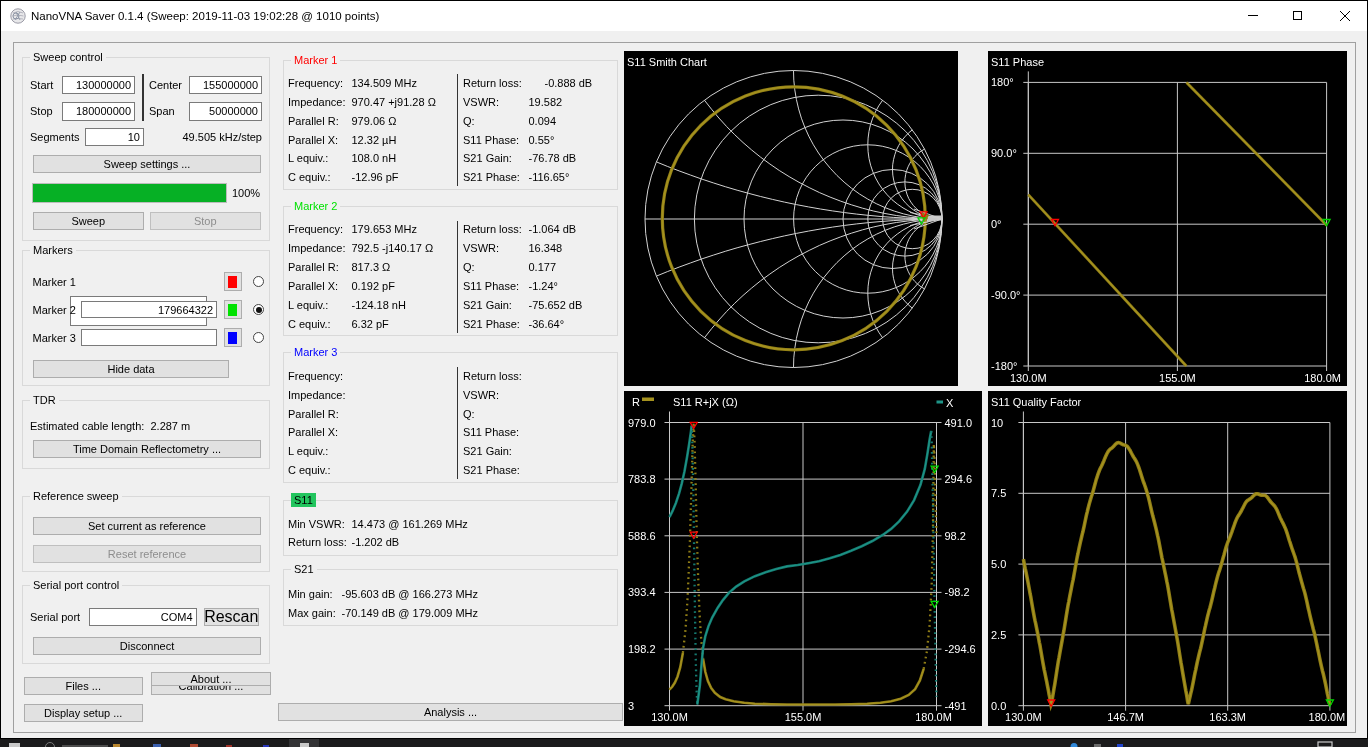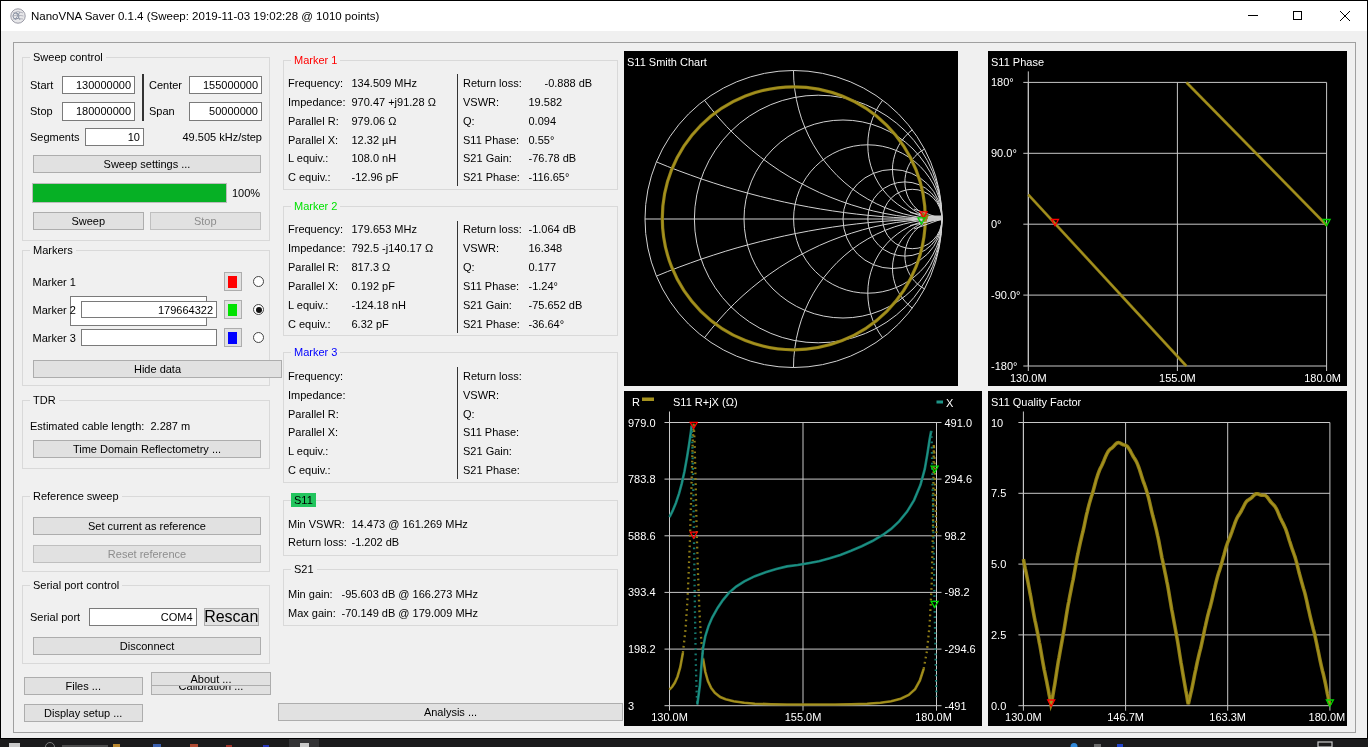--- a/index.html
+++ b/index.html
@@ -56,21 +56,21 @@
 <div class="inp" style="left:80.5px;top:301.0px;width:136.5px;height:17.399999999999977px;">179664322</div>
 <div class="abs" style="left:223.5px;top:300.2px;width:18px;height:19px;background:#e1e1e1;border:1px solid #adadad;"></div>
 <div class="abs" style="left:227.5px;top:303.7px;width:9.5px;height:12px;background:#00e200;"></div>
 <div class="abs" style="left:252.5px;top:303.9px;width:11.5px;height:11.5px;border:1px solid #454545;border-radius:50%;background:#fff;"></div>
 <div class="abs" style="left:256px;top:307.4px;width:6px;height:6px;border-radius:50%;background:#111;"></div>
 <div class="lbl" style="top:329.7px;height:16px;line-height:16px;font-size:11px;color:#000;left:32.5px;">Marker 3</div>
 <div class="inp" style="left:80.5px;top:329.0px;width:136.5px;height:17.399999999999977px;"></div>
 <div class="abs" style="left:223.5px;top:328.2px;width:18px;height:19px;background:#e1e1e1;border:1px solid #adadad;"></div>
 <div class="abs" style="left:227.5px;top:331.7px;width:9.5px;height:12px;background:#0000ff;"></div>
 <div class="abs" style="left:252.5px;top:331.9px;width:11.5px;height:11.5px;border:1px solid #454545;border-radius:50%;background:#fff;"></div>
-<div class="btn" style="left:33px;top:360px;width:249px;height:18px;font-size:11px;">Hide data</div>
+<div class="btn" style="left:33px;top:360px;width:196px;height:18px;font-size:11px;">Hide data</div>
 <div class="gb" style="left:22px;top:400px;width:248px;height:69px;"></div>
 <div class="lbl" style="left:30px;top:393px;height:14px;line-height:14px;background:#f0f0f0;padding:0 3px;color:#000;">TDR</div>
 <div class="lbl" style="top:418.0px;height:16px;line-height:16px;font-size:11px;color:#000;left:30.0px;">Estimated cable length:&nbsp; 2.287 m</div>
 <div class="btn" style="left:33px;top:440px;width:228px;height:18px;font-size:11px;">Time Domain Reflectometry ...</div>
 <div class="gb" style="left:22px;top:496px;width:248px;height:76px;"></div>
 <div class="lbl" style="left:30px;top:489px;height:14px;line-height:14px;background:#f0f0f0;padding:0 3px;color:#000;">Reference sweep</div>
 <div class="btn" style="left:33px;top:517px;width:228px;height:18px;font-size:11px;">Set current as reference</div>
 <div class="btn dis" style="left:33px;top:545px;width:228px;height:18px;font-size:11px;">Reset reference</div>
 <div class="gb" style="left:22px;top:585px;width:248px;height:79px;"></div>
 <div class="lbl" style="left:30px;top:578px;height:14px;line-height:14px;background:#f0f0f0;padding:0 3px;color:#000;">Serial port control</div>

